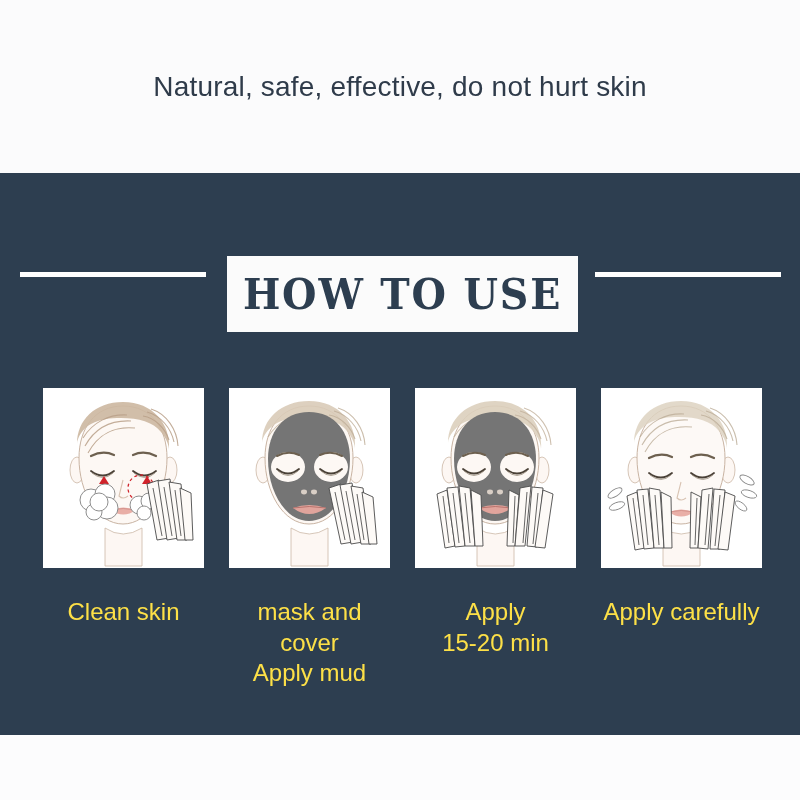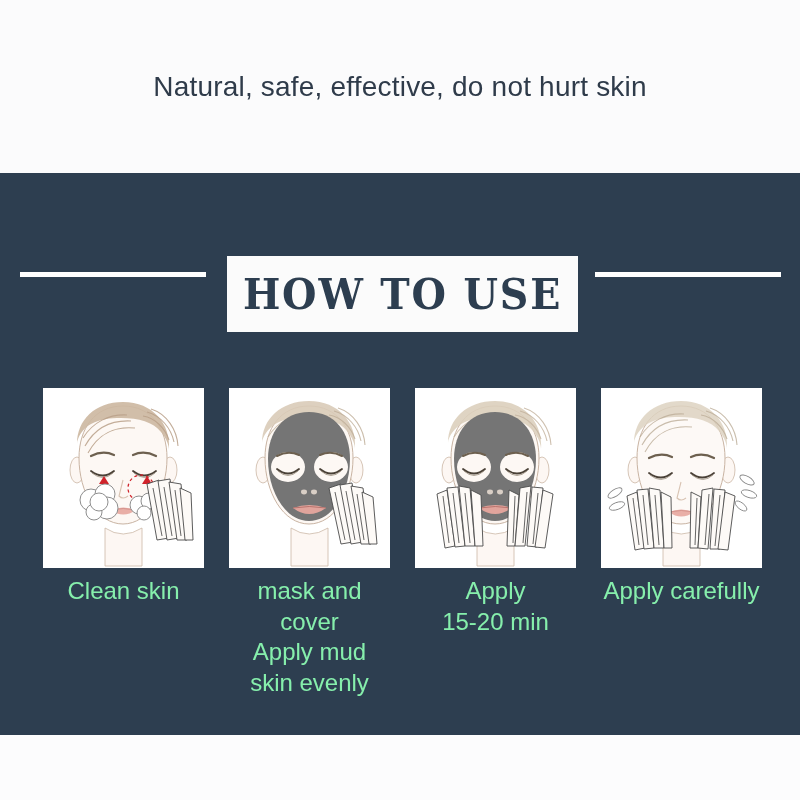--- a/index.html
+++ b/index.html
@@ -104,23 +104,23 @@
   }
   .step-card {
     width: 161px;
     height: 180px;
     background: #ffffff;
     overflow: hidden;
     position: relative;
   }
   .step-card svg { display: block; }
   .step-caption {
-    margin-top: 8px;
+    margin-top: 29px;
     text-align: center;
-    color: #86efac;
+    color: #fde047;
     font-family: "Liberation Sans", sans-serif;
     font-size: 24px;
     line-height: 1.28;
   }
 </style>
 </head>
 <body>
 
 <div class="page">
 
@@ -256,21 +256,20 @@
             <g stroke="#3d3d3d" stroke-width="0.8" fill="none">
               <path d="M106 104 L116 152"></path>
               <path d="M117 103 L126 152"></path>
               <path d="M128 106 L135 152"></path>
             </g>
           </svg>
         </div>
         <div class="step-caption">
           <div>mask and cover</div>
           <div>Apply mud</div>
-          <div>skin evenly</div>
         </div>
       </div>
 
       <div class="step">
         <div class="step-card">
           <svg width="161" height="180" viewBox="0 0 161 180">
             <rect width="161" height="180" fill="#ffffff"></rect>
             <path d="M62 140 L62 178 L99 178 L99 140 Q80 152 62 140 Z" fill="#fdf7f3" stroke="#cbb7a6" stroke-width="0.8"></path>
             <ellipse cx="34" cy="82" rx="7" ry="13" fill="#fdf7f3" stroke="#cbb7a6" stroke-width="0.8"></ellipse>
             <ellipse cx="127" cy="82" rx="7" ry="13" fill="#fdf7f3" stroke="#cbb7a6" stroke-width="0.8"></ellipse>

